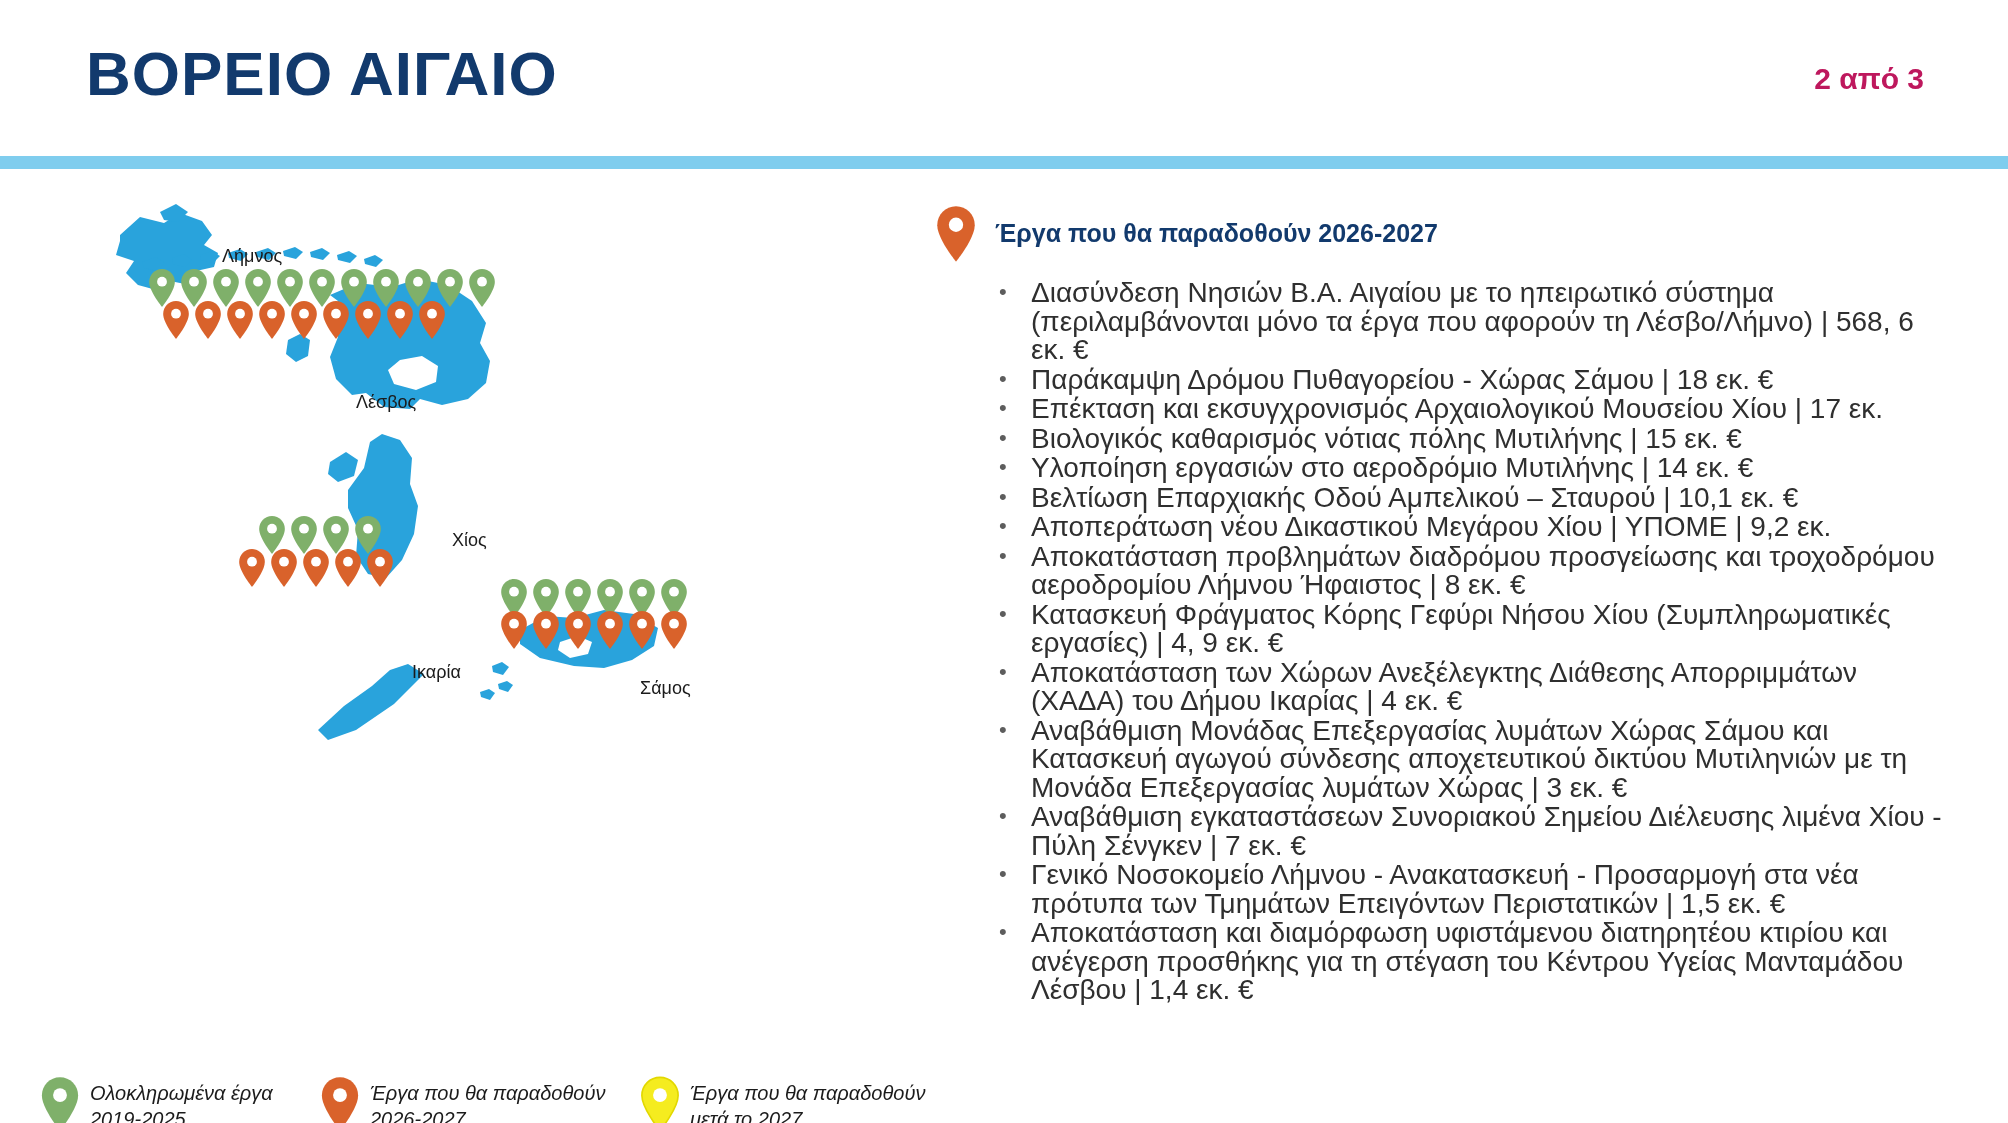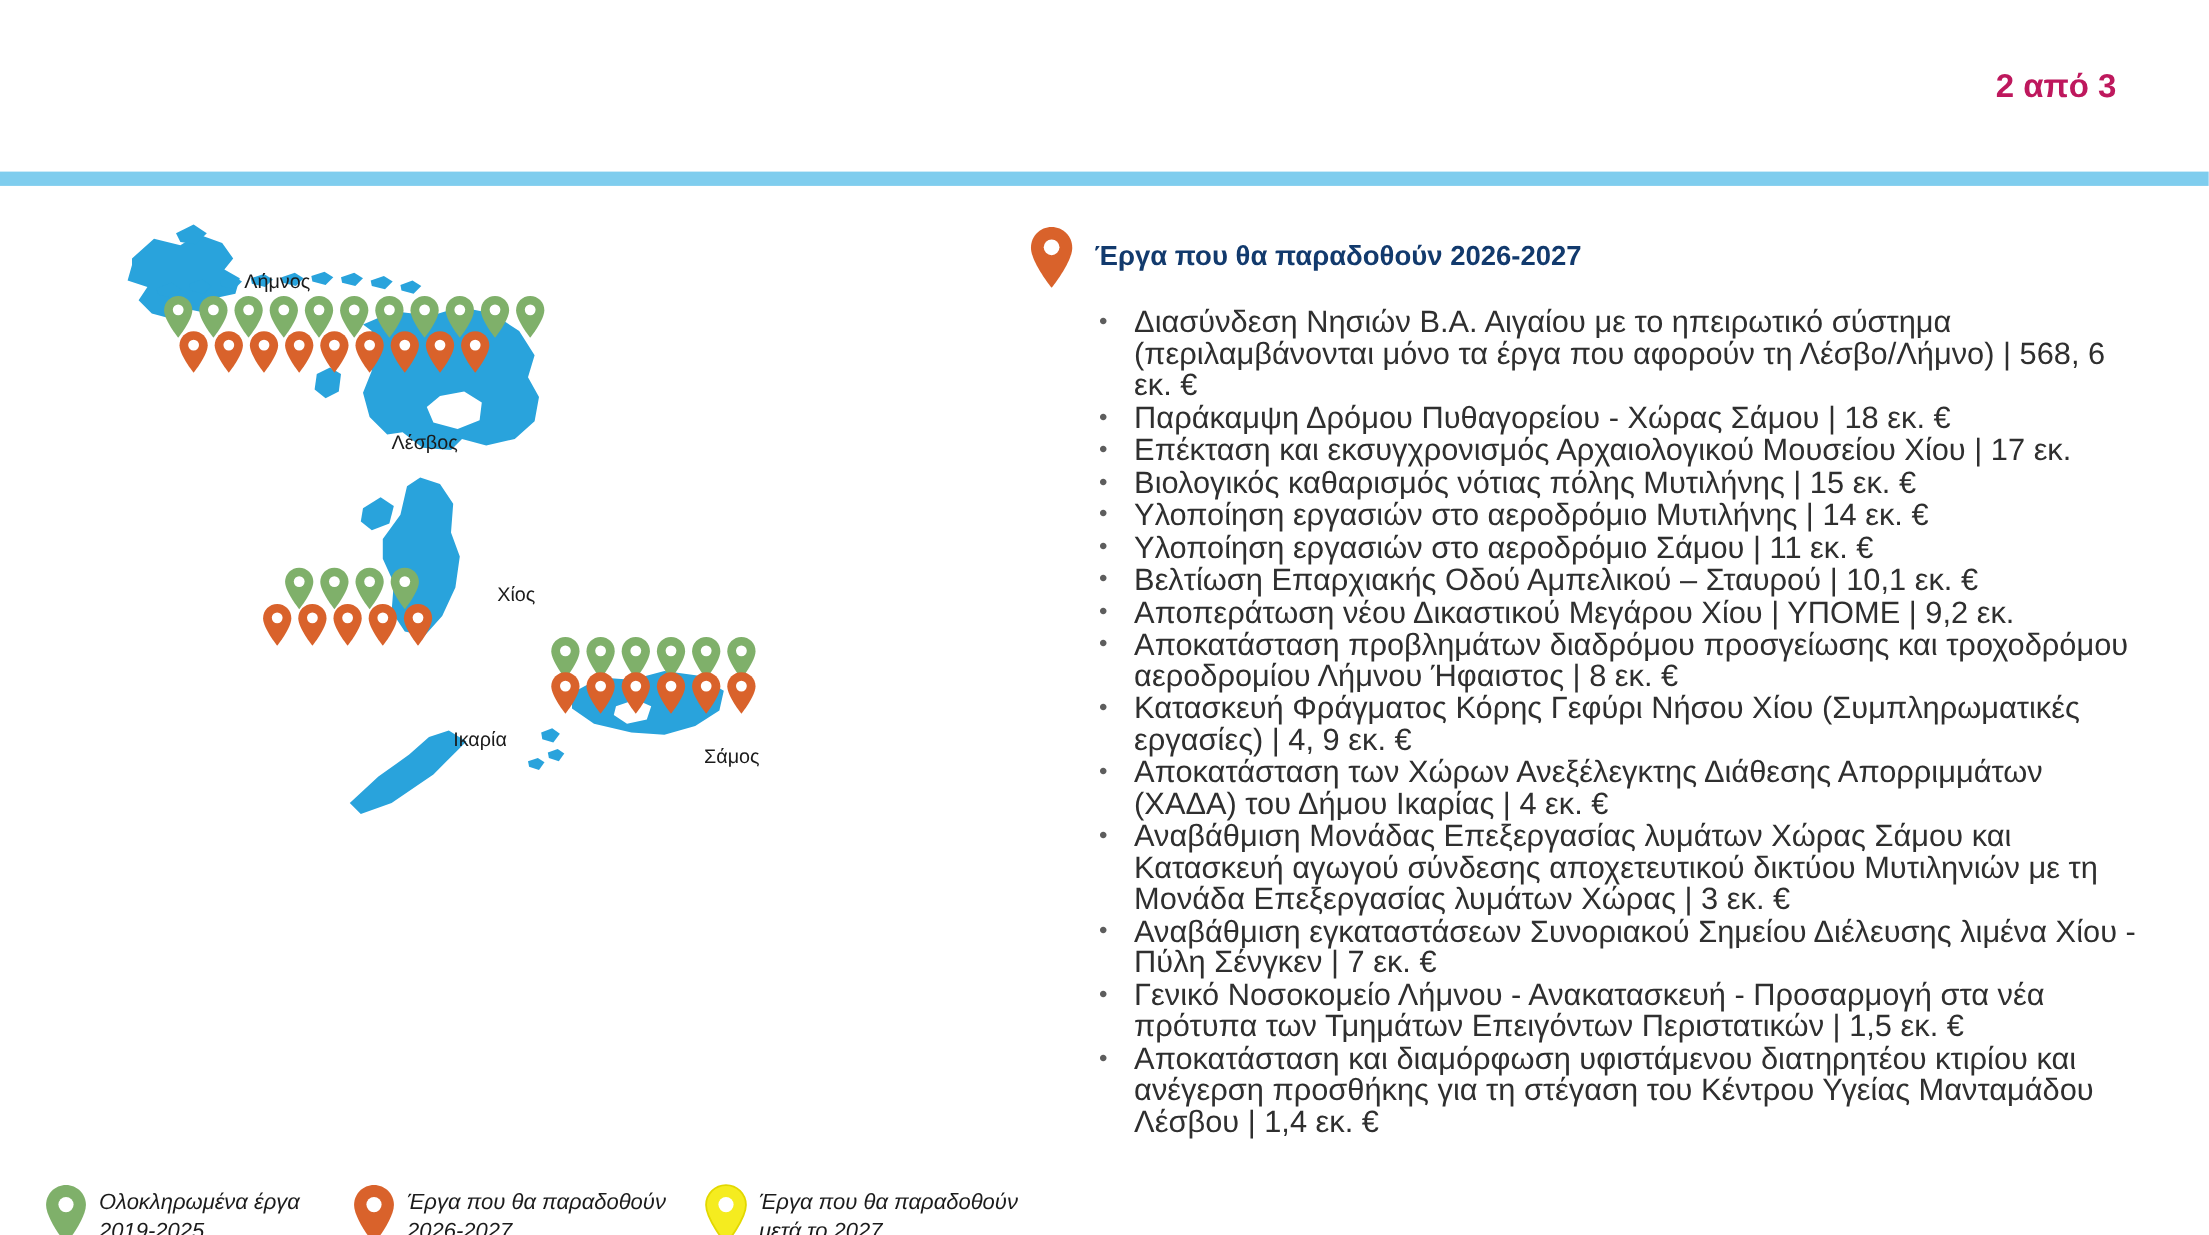--- a/index.html
+++ b/index.html
@@ -140,20 +140,21 @@
     color: #5d5d5d;
     font-size: 22px;
   }
 </style>
 </head>
 <body>
 
 <div class="slide">
 
   <div class="header">
+    <div class="title">ΒΟΡΕΙΟ ΑΙΓΑΙΟ</div>
     <div class="pager">2 από 3</div>
   </div>
   <div class="header-rule"></div>
 
   <div class="map-panel">
     <svg class="map-svg" width="930" height="700" viewBox="0 0 930 700">
       <g fill="#29a3dc">
 
         <path d="M120 35 l20 -18 24 6 16 -10 22 8 10 14 -8 10 14 8 -4 14 -18 4 -6 14 -20 -4 -10 10 -22 -6 -12 -12 8 -12 -18 -6 4 -14z"></path>
         <path d="M160 12 l16 -8 12 8 -10 10 -14 -2z"></path>
@@ -488,21 +489,20 @@
             <circle cx="12" cy="11.6" r="4.2" fill="#ffffff"></circle>
           </svg></span>
       <span class="list-head-title">Έργα που θα παραδοθούν 2026-2027</span>
     </div>
     <ul class="items" id="project-items">
         <li>Διασύνδεση Νησιών Β.Α. Αιγαίου με το ηπειρωτικό σύστημα (περιλαμβάνονται μόνο τα έργα που αφορούν τη Λέσβο/Λήμνο) | 568, 6 εκ. €</li>
         <li>Παράκαμψη Δρόμου Πυθαγορείου - Χώρας Σάμου | 18 εκ. €</li>
         <li>Επέκταση και εκσυγχρονισμός Αρχαιολογικού Μουσείου Χίου | 17 εκ.</li>
         <li>Βιολογικός  καθαρισμός νότιας πόλης Μυτιλήνης | 15 εκ. €</li>
         <li>Υλοποίηση εργασιών στο αεροδρόμιο Μυτιλήνης | 14 εκ. €</li>
-        <li>Υλοποίηση εργασιών στο αεροδρόμιο Σάμου | 11 εκ. €</li>
         <li>Βελτίωση Επαρχιακής Οδού Αμπελικού – Σταυρού | 10,1 εκ. €</li>
         <li>Αποπεράτωση νέου Δικαστικού Μεγάρου Χίου | ΥΠΟΜΕ | 9,2 εκ.</li>
         <li>Αποκατάσταση προβλημάτων διαδρόμου προσγείωσης και τροχοδρόμου αεροδρομίου Λήμνου Ήφαιστος | 8 εκ. €</li>
         <li>Κατασκευή Φράγματος Κόρης Γεφύρι Νήσου Χίου (Συμπληρωματικές εργασίες) | 4, 9 εκ. €</li>
         <li>Αποκατάσταση των Χώρων Ανεξέλεγκτης Διάθεσης Απορριμμάτων (ΧΑΔΑ) του Δήμου Ικαρίας | 4 εκ. €</li>
         <li>Αναβάθμιση Μονάδας Επεξεργασίας λυμάτων Χώρας Σάμου και Κατασκευή αγωγού σύνδεσης αποχετευτικού δικτύου Μυτιληνιών με τη Μονάδα Επεξεργασίας λυμάτων Χώρας | 3 εκ. €</li>
         <li>Αναβάθμιση εγκαταστάσεων Συνοριακού Σημείου Διέλευσης λιμένα Χίου - Πύλη Σένγκεν | 7 εκ. €</li>
         <li>Γενικό Νοσοκομείο Λήμνου - Ανακατασκευή - Προσαρμογή στα νέα πρότυπα των Τμημάτων Επειγόντων Περιστατικών | 1,5 εκ. €</li>
         <li>Αποκατάσταση και διαμόρφωση υφιστάμενου διατηρητέου κτιρίου και ανέγερση προσθήκης για τη στέγαση του Κέντρου Υγείας Μανταμάδου Λέσβου | 1,4 εκ. €</li>
       </ul>

